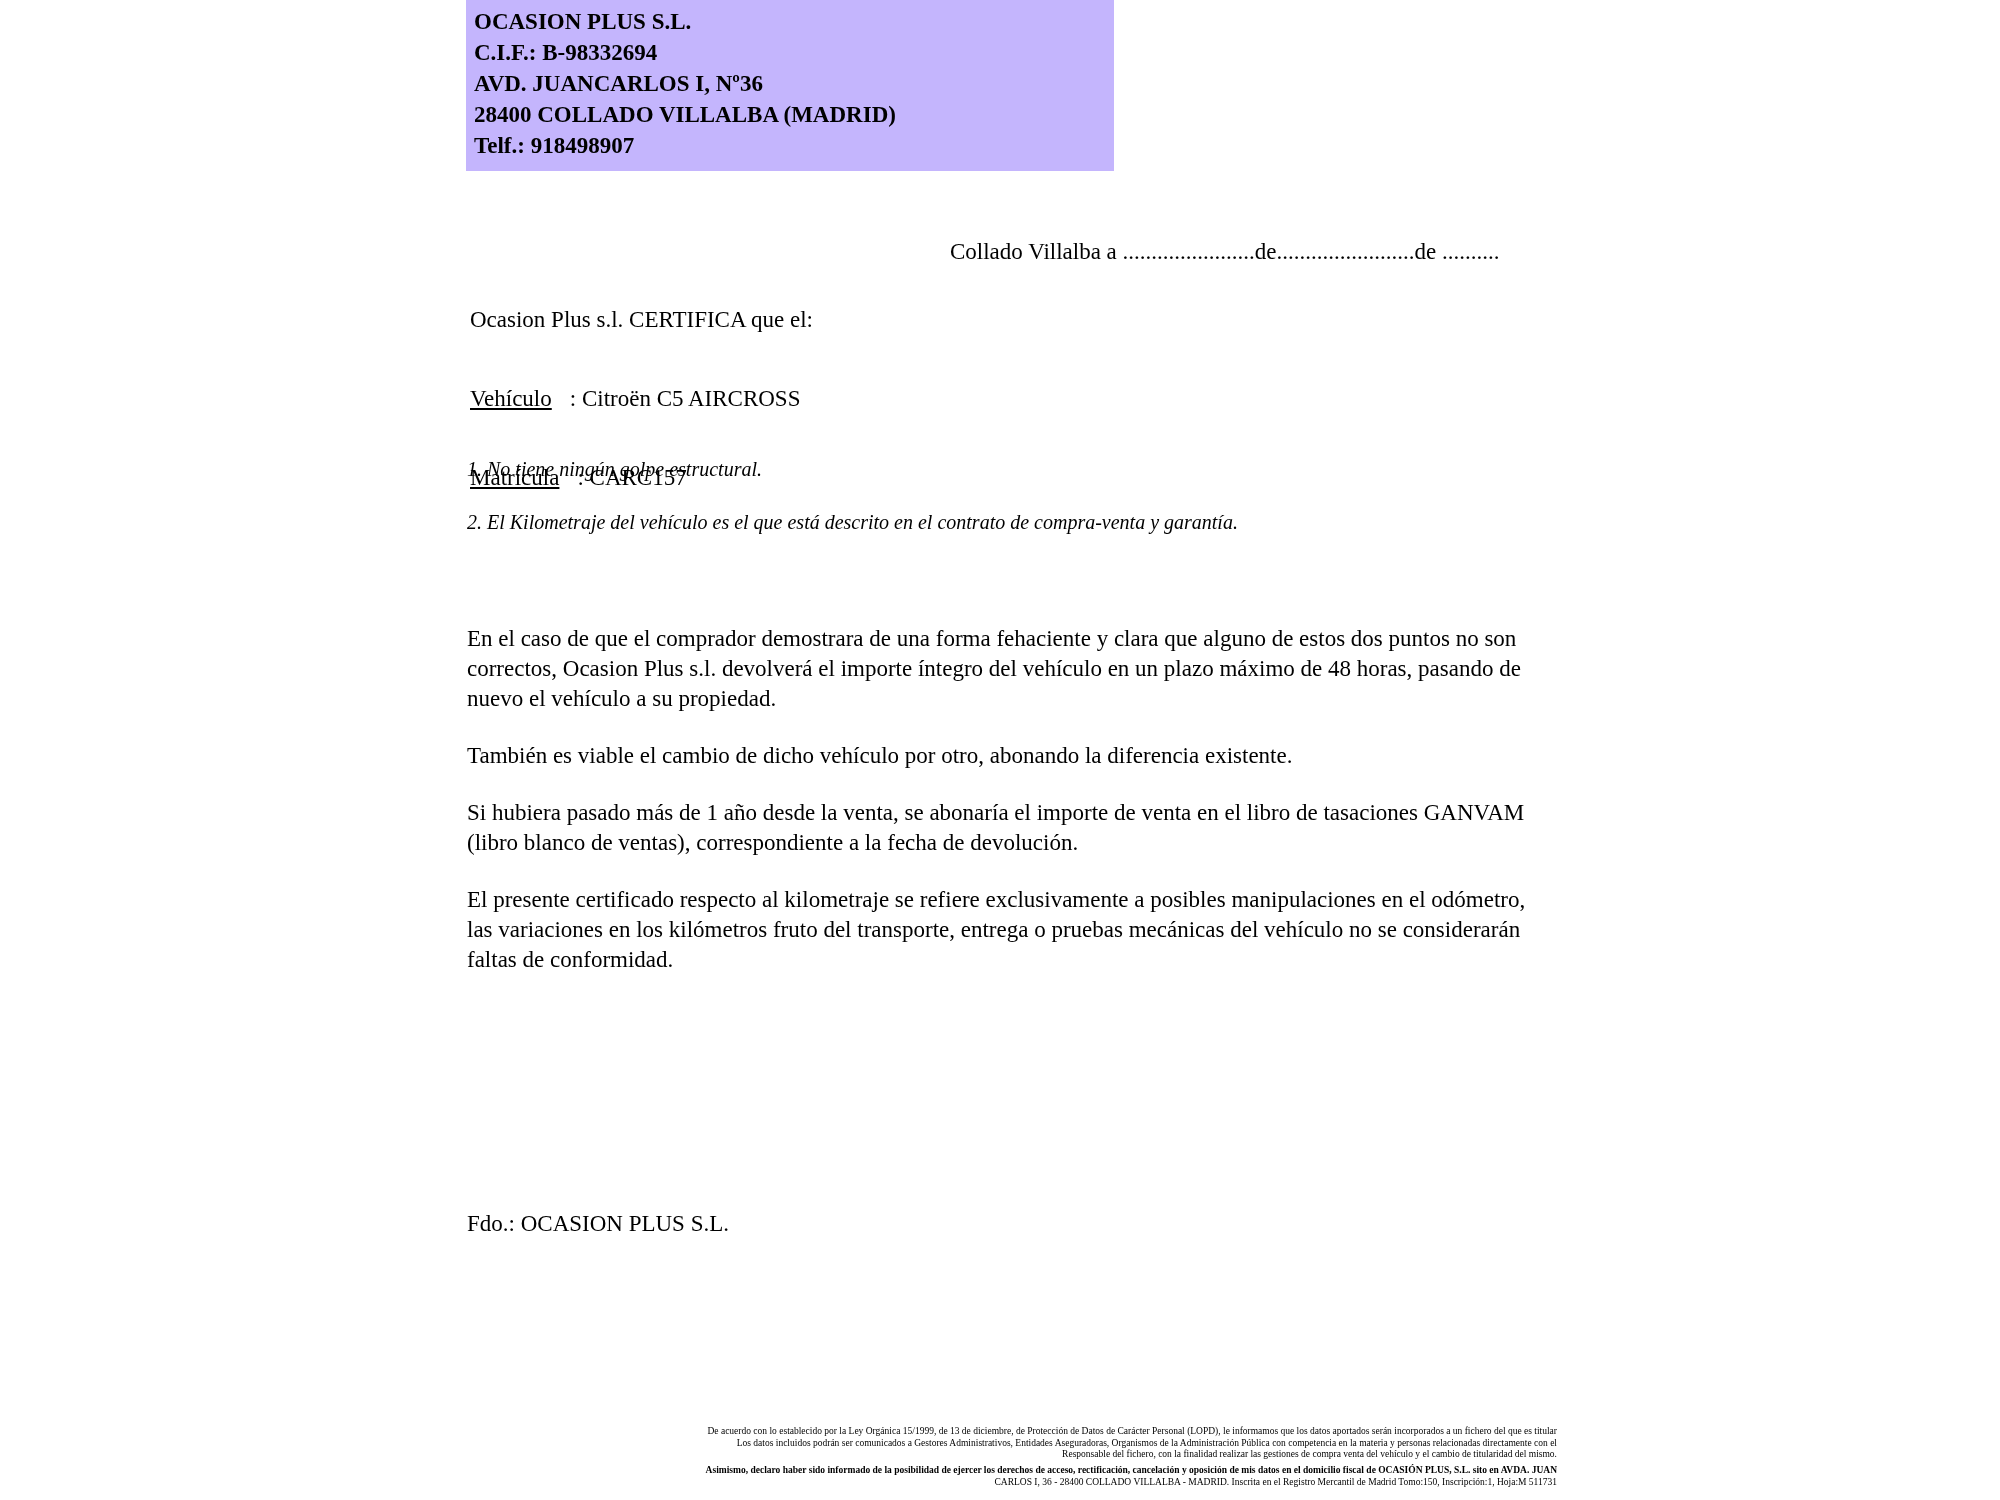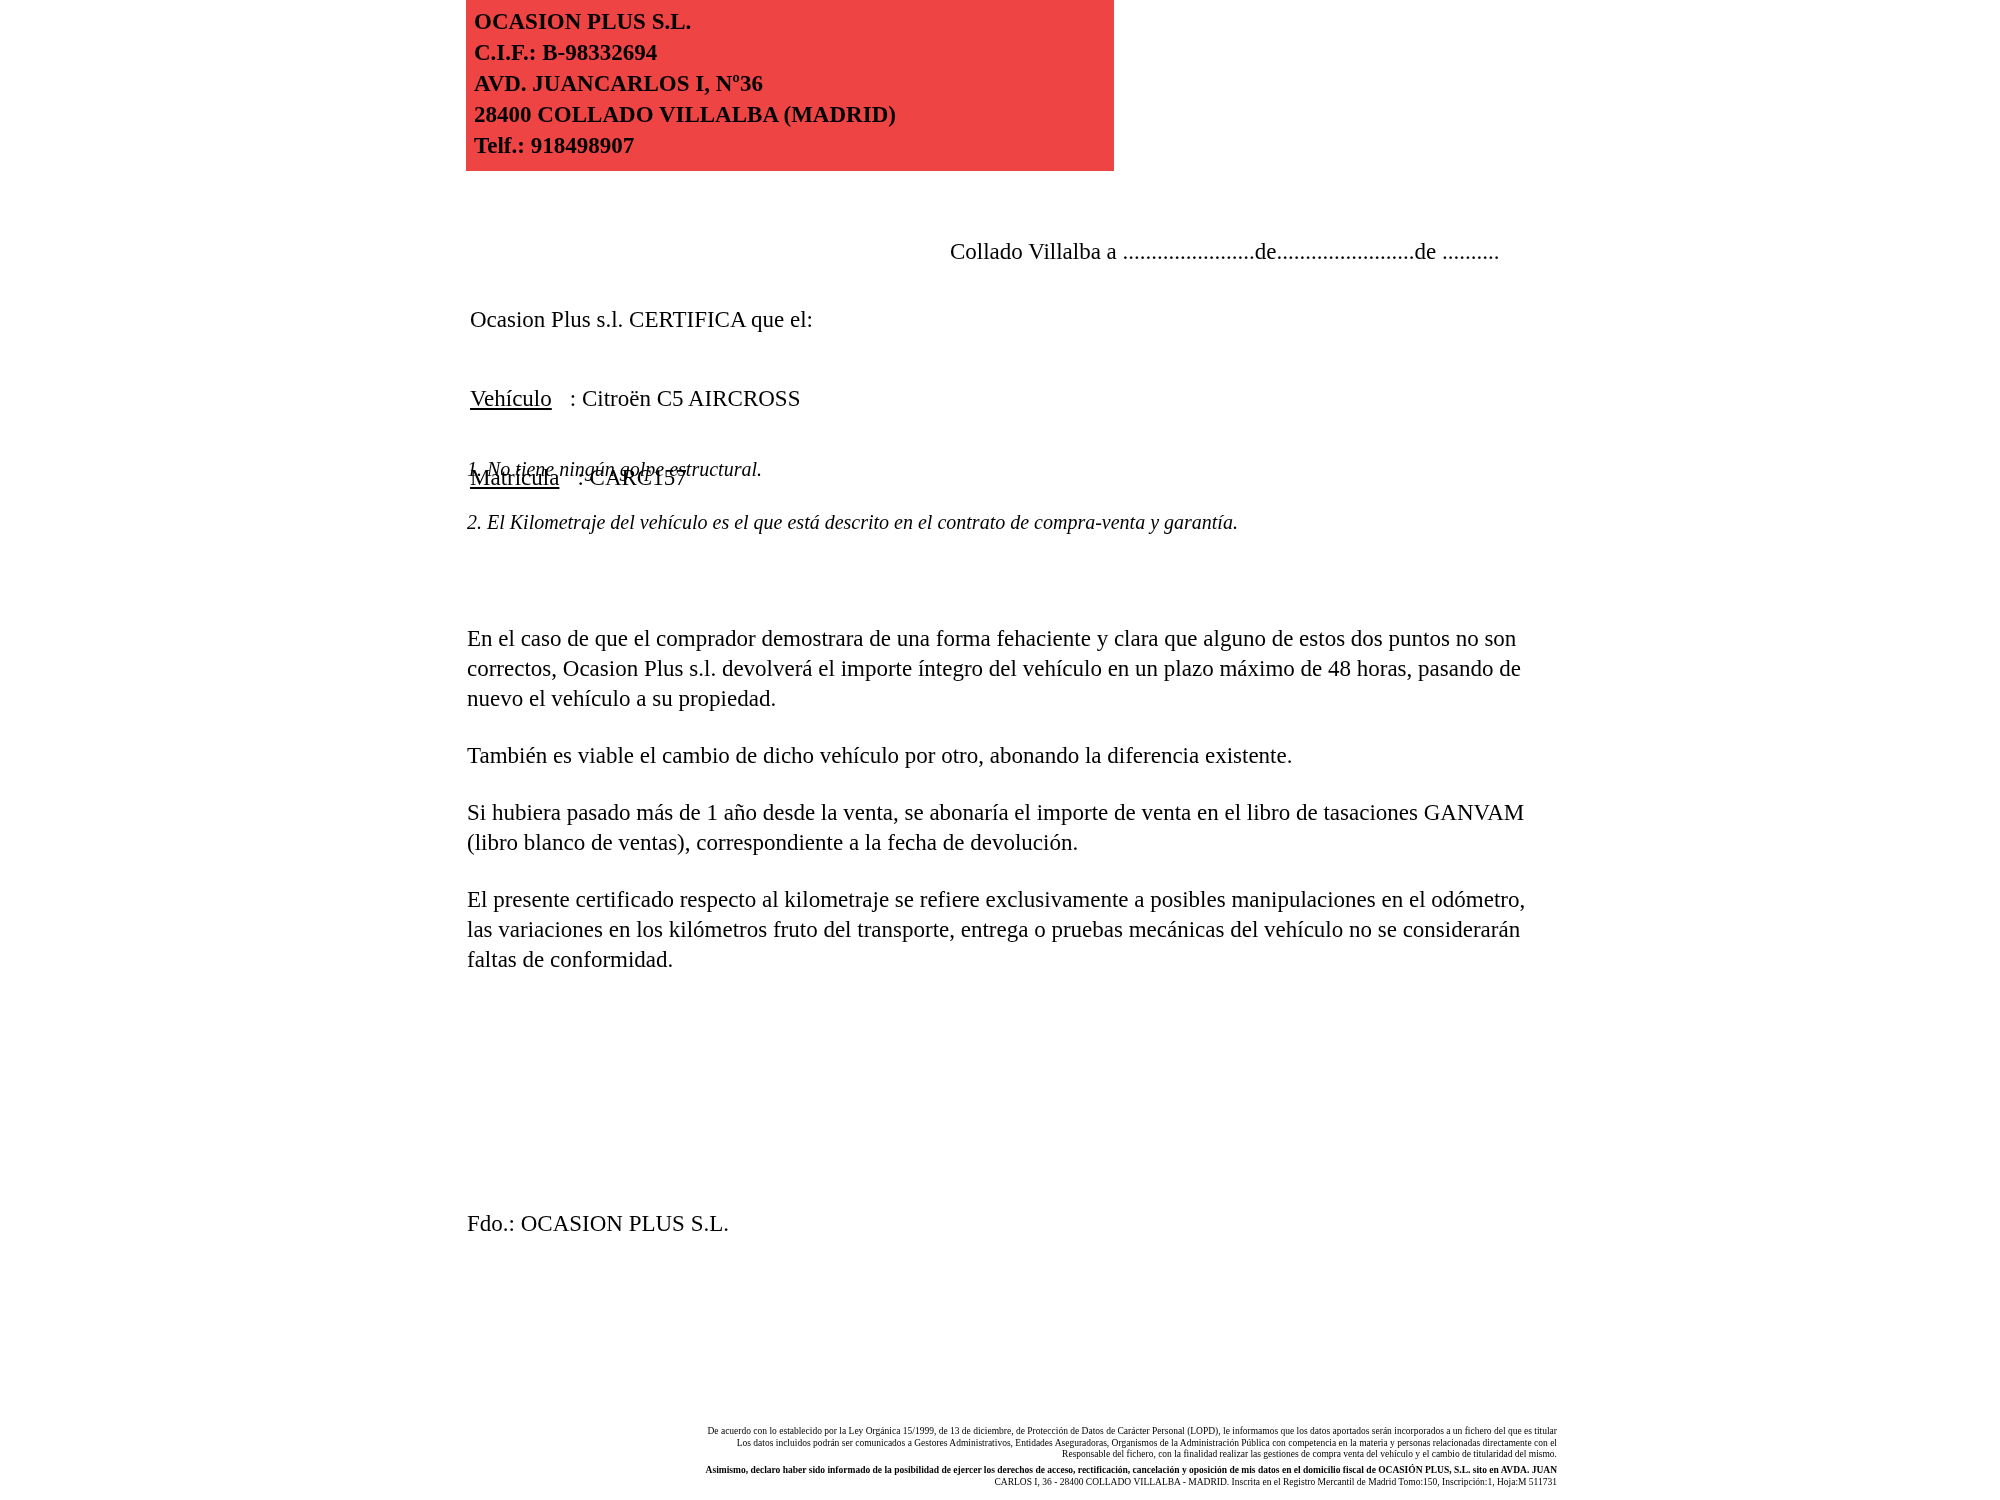--- a/index.html
+++ b/index.html
@@ -25,21 +25,21 @@
     background: #ffffff;
   }
 
   
   .letterhead {
     position: absolute;
     left: 466px;
     top: 0px;
     width: 648px;
     padding: 6px 0 10px 0;
-    background: #ef4444;
+    background: #c4b5fd;
   }
   .letterhead .line {
     font-family: "Liberation Serif", serif;
     font-weight: bold;
     font-size: 23px;
     line-height: 31px;
     padding-left: 8px;
     white-space: nowrap;
   }
 

